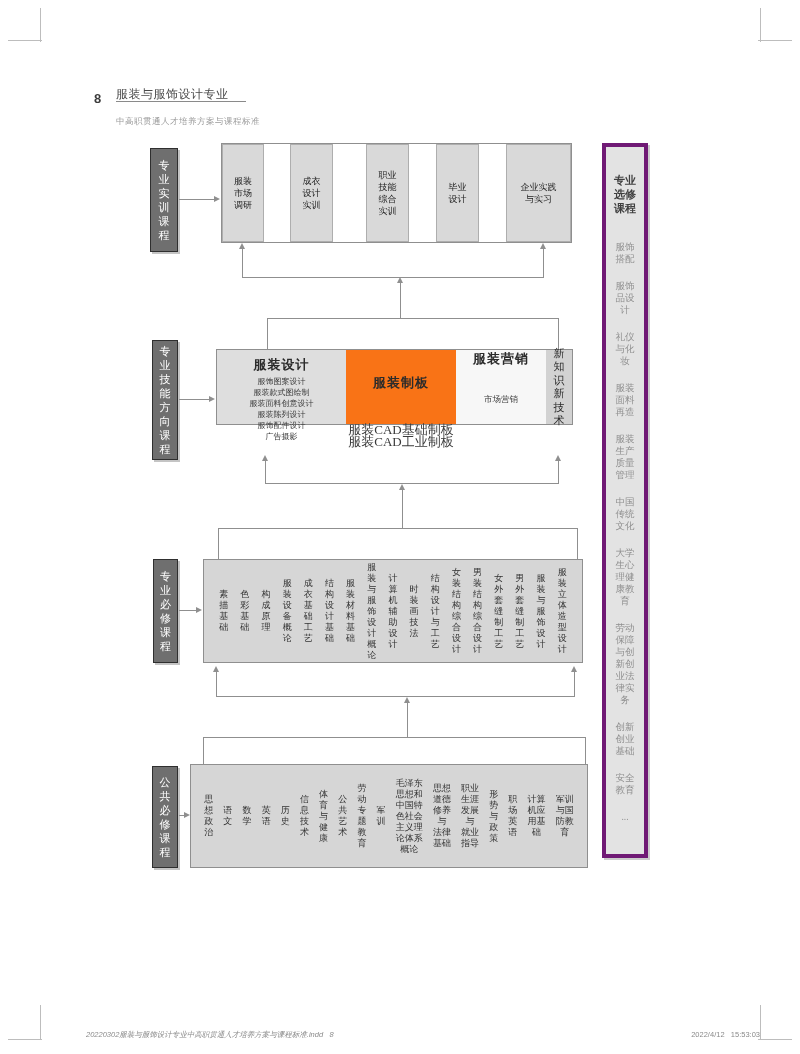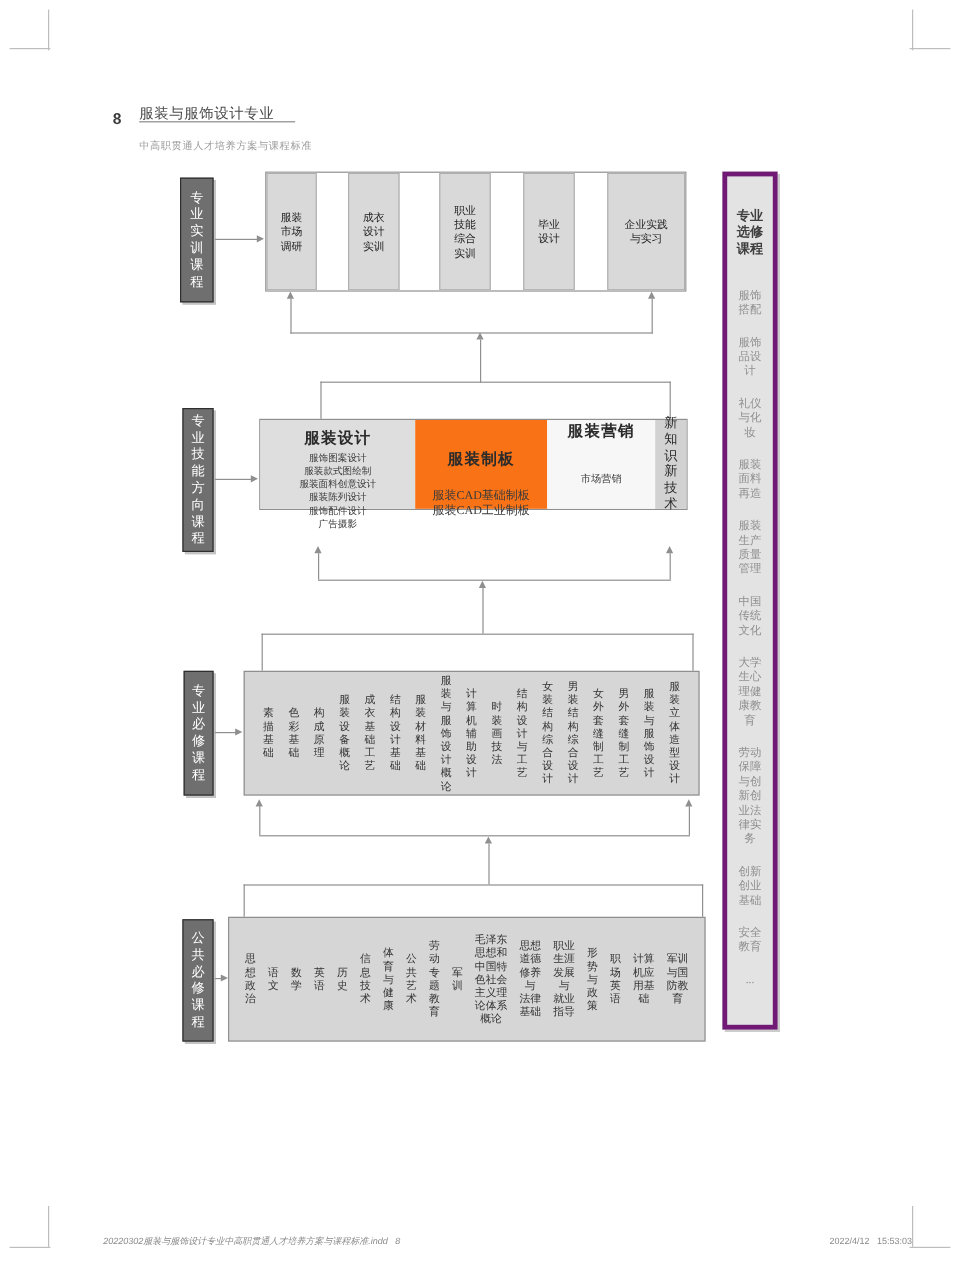--- a/index.html
+++ b/index.html
@@ -36,21 +36,21 @@
   
   .skills{display:flex;}
   .sec{height:100%;box-sizing:border-box;display:flex;flex-direction:column;align-items:center;}
   .sec-title{font-size:13px;font-weight:600;color:#2b2b2b;letter-spacing:1px;}
   .sec-items{white-space:pre-line;text-align:center;color:#3a3a3a;}
   .sec1{width:129px;background:#dedede;}
   .sec1 .sec-title{margin-top:6px;}
   .sec1 .sec-items{margin-top:2px;font-size:8px;line-height:11px;}
   .sec2{width:110px;background:#f97316;}
   .sec2 .sec-title{margin-top:24px;}
-  .sec2 .sec-items{margin-top:16px;font-size:10px;line-height:12px;}
+  .sec2 .sec-items{margin-top:32px;font-size:13px;line-height:12px;}
   .sec3{width:90px;background:#f7f7f7;}
   .sec3 .sec-title{}
   .sec3 .sec-items{margin-top:26px;font-size:8.5px;}
   .sec4{flex:1;background:#d2d2d2;justify-content:center;white-space:pre-line;
         font-size:11px;line-height:13.5px;color:#2b2b2b;text-align:center;}
   
   .courses{position:absolute;border:1px solid #8f8f8f;box-sizing:border-box;background:#d6d6d6;
            display:flex;justify-content:space-evenly;align-items:center;padding:0 3px;}
   .course{white-space:pre-line;text-align:center;font-size:9px;line-height:11px;color:#333;}
   

